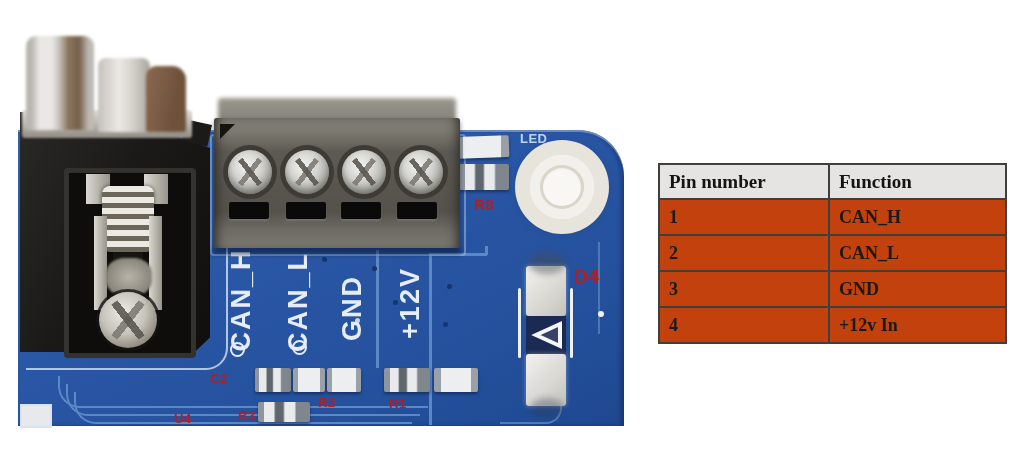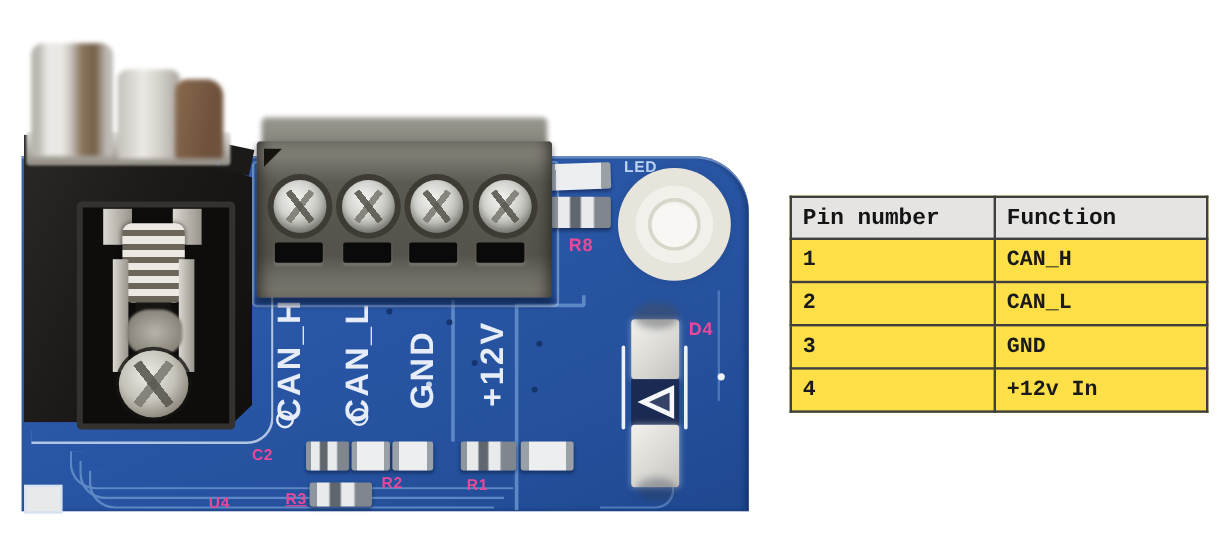--- a/index.html
+++ b/index.html
@@ -11,21 +11,21 @@
        border-radius:0 46px 0 0;
        background:linear-gradient(155deg,#3362b2 0%,#2a57a6 40%,#24509c 75%,#1f4890 100%);
        box-shadow:inset 0 2px 0 rgba(160,190,230,.55), inset -3px 0 4px rgba(10,25,60,.4);}
   .trace{position:absolute;background:#5d88c6;}
   .tline{position:absolute;border-color:#5d88c6;}
   .via{position:absolute;width:5px;height:5px;border-radius:50%;background:#16356e;}
   .wdot{position:absolute;border-radius:50%;background:#eef2f8;}
   .wcirc{position:absolute;width:11px;height:11px;border-radius:50%;border:2.5px solid #e8eef8;}
   .pinlabel{position:absolute;width:120px;text-align:center;font-weight:bold;font-size:27px;
             letter-spacing:2px;color:#e6edf8;transform:rotate(-90deg);line-height:32px;}
-  .ref{position:absolute;font-weight:bold;font-size:13px;color:#ec4899;letter-spacing:.5px;}
+  .ref{position:absolute;font-weight:bold;font-size:13px;color:#b91c1c;letter-spacing:.5px;}
   .smdA{position:absolute;height:24px;border-radius:2px;box-shadow:0 2px 3px rgba(10,20,50,.5);
         background:linear-gradient(90deg,#8f959c 0 12%,#e8eaec 12% 30%,#5f666e 34% 48%,#e8eaec 52% 70%,#80868e 74% 100%);}
   .smdB{position:absolute;height:24px;border-radius:2px;box-shadow:0 2px 3px rgba(10,20,50,.5);
         background:linear-gradient(90deg,#9aa0a7 0 15%,#eceef0 15% 85%,#9aa0a7 85%);}
   
   .tb-lip{position:absolute;left:218px;top:98px;width:238px;height:34px;border-radius:4px 4px 0 0;
           background:linear-gradient(180deg,#9a978f,#7b7870);filter:blur(2px);}
   .tb-body{position:absolute;left:214px;top:118px;width:246px;height:130px;border-radius:3px;
           background:linear-gradient(180deg,#7d7a72 0 10%,#5d5a53 26%,#55524b 72%,#6e6b64 86%,#7b786f 100%);
           box-shadow:inset 10px 0 12px -8px #2a2823, inset -10px 0 12px -8px #2a2823, 0 3px 5px rgba(5,15,40,.5);}
@@ -57,21 +57,21 @@
   .hole-out{position:absolute;left:515px;top:140px;width:94px;height:94px;border-radius:50%;
             background:radial-gradient(circle,#f2f0ea 0 48%,#e7e4db 49% 72%,#dcd8cd 73% 100%);
             box-shadow:0 0 6px rgba(30,50,90,.25);}
   .hole-in{position:absolute;left:540px;top:165px;width:44px;height:44px;border-radius:50%;
            background:#f8f7f4;box-shadow:inset 0 0 0 3px #d9d5c9, inset 0 2px 4px rgba(0,0,0,.12);}
   
   .pad{position:absolute;width:40px;border-radius:3px;
        background:linear-gradient(135deg,#f2f1ed,#d8d7d2 60%,#c2c1bb);box-shadow:0 0 5px rgba(255,255,255,.4);}
   
   .pintable{position:absolute;left:658px;top:163px;width:347px;border-collapse:collapse;
-            table-layout:fixed;background:#fde047;font-family:Liberation Mono, monospace;}
+            table-layout:fixed;background:#c2410c;font-family:Liberation Serif, serif;}
   .pintable th{border:2px solid #3f3f3f;background:#e5e4e2;height:33px;font-size:19px;
                font-weight:bold;text-align:left;padding:0 0 0 9px;color:#141414;}
   .pintable td{border:2px solid #3f3f3f;height:34px;font-size:18px;font-weight:600;
                text-align:left;padding:0 0 0 9px;color:#1a1a1a;}
 </style>
 </head>
 <body>
 
 <div class="stage">
 
@@ -103,21 +103,21 @@
       <div class="wdot" style="left:355px;top:318px;width:5px;height:5px;opacity:.8;"></div>
     </div>
 
     <div class="pinlabel" style="left:181px;top:284px;">CAN_H</div>
     <div class="pinlabel" style="left:238px;top:286px;">CAN_L</div>
     <div class="pinlabel" style="left:292px;top:292px;">GND</div>
     <div class="pinlabel" style="left:350px;top:287px;">+12V</div>
 
     <div class="ref" style="left:520px;top:131px;color:rgba(205,225,250,.9);">LED</div>
     <div class="ref" style="left:474px;top:196px;font-size:15px;">R8</div>
-    <div class="ref" style="left:574px;top:266px;font-size:15px;">D4</div>
+    <div class="ref" style="left:574px;top:266px;font-size:19px;">D4</div>
     <div class="ref" style="left:210px;top:371px;">C2</div>
     <div class="ref" style="left:318px;top:395px;">R2</div>
     <div class="ref" style="left:389px;top:396px;">R1</div>
     <div class="ref" style="left:487px;top:370px;margin-left:44px;">C1</div>
     <div class="ref" style="left:238px;top:408px;text-decoration:underline;">R3</div>
     <div class="ref" style="left:174px;top:411px;">U4</div>
 
     <div>
       <div class="smdA" style="left:255px;top:368px;width:36px;"></div>
       <div class="smdB" style="left:293px;top:368px;width:32px;"></div>

